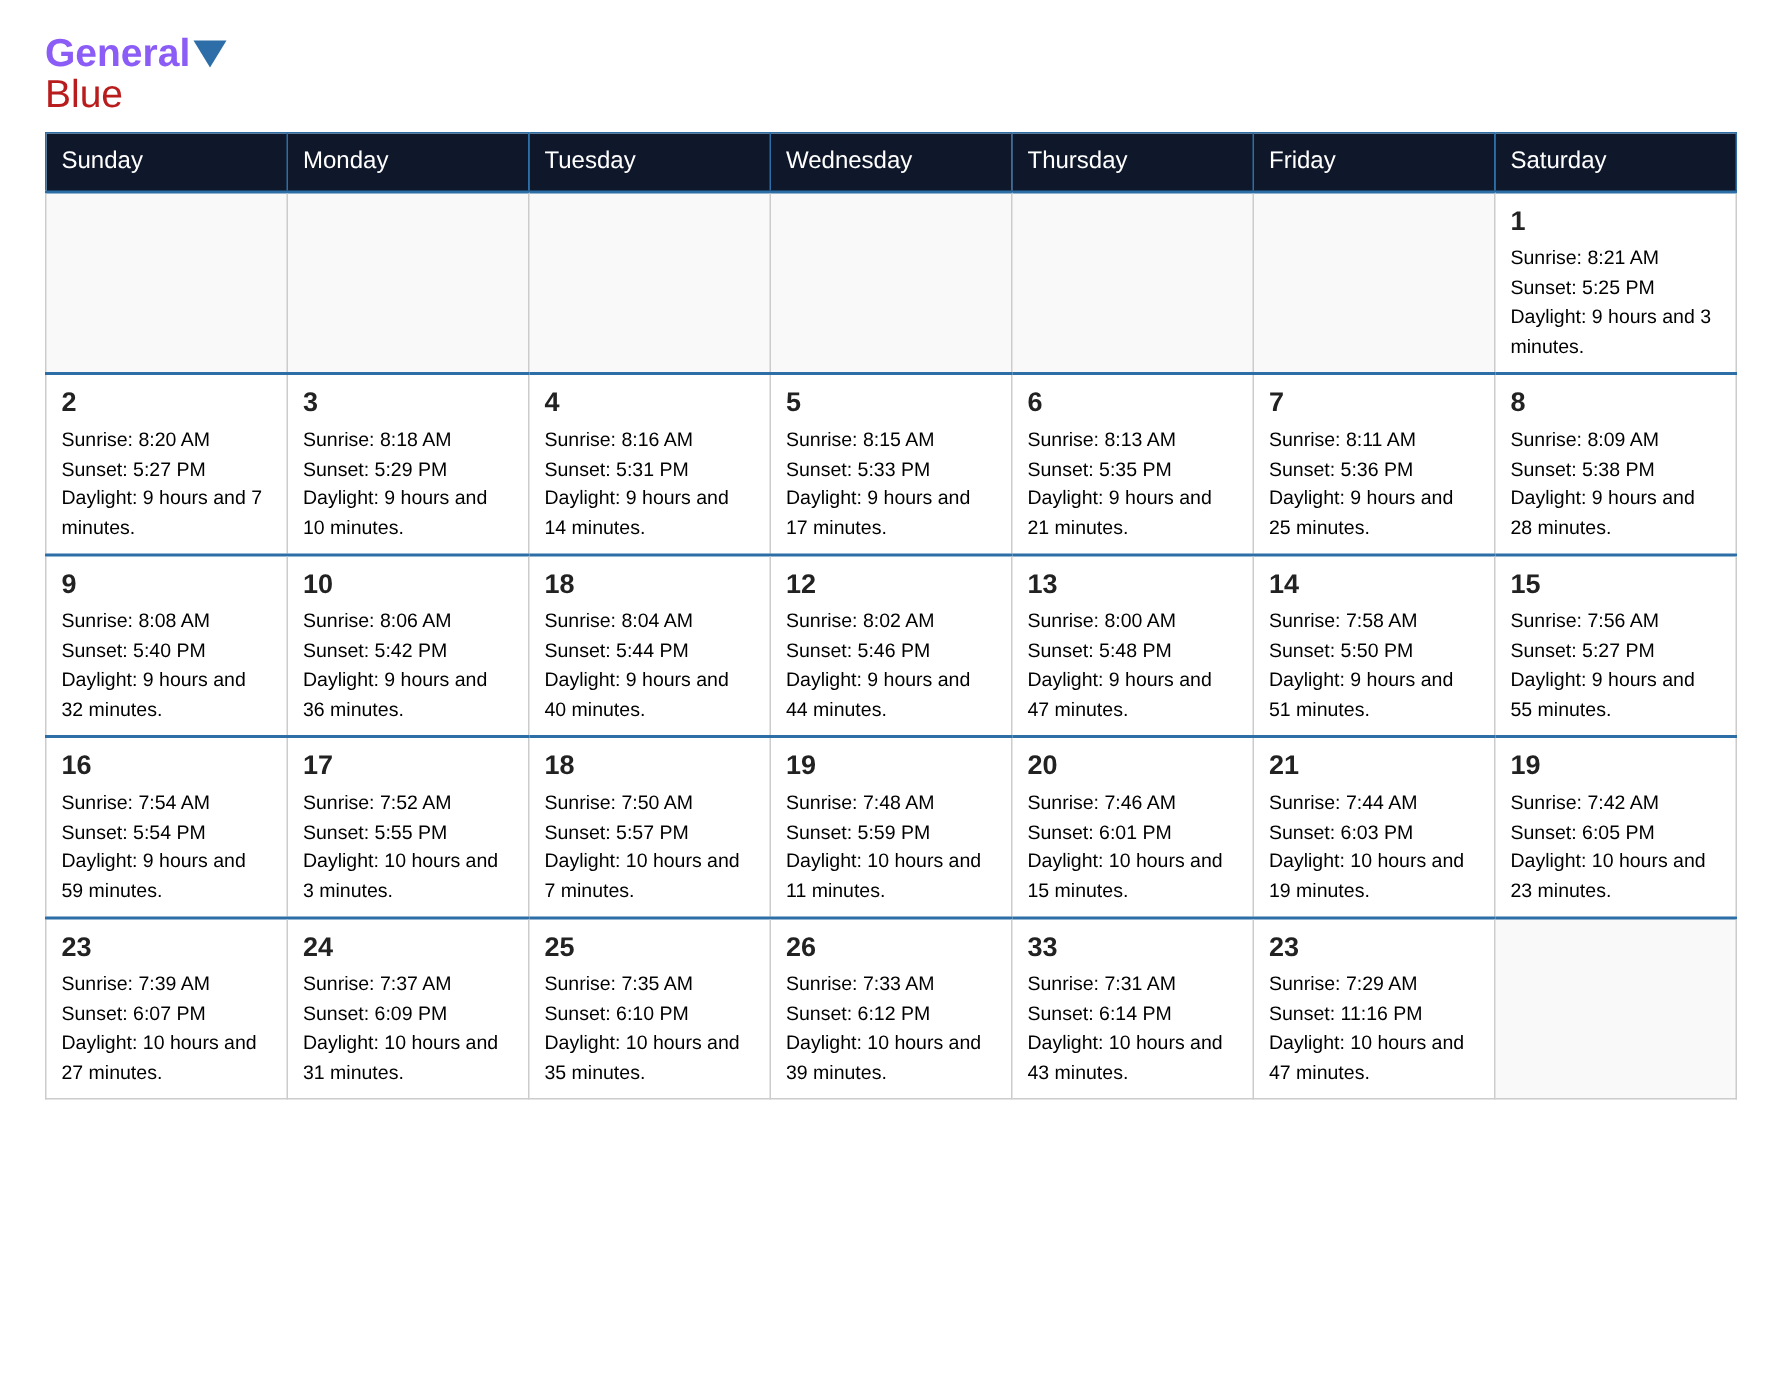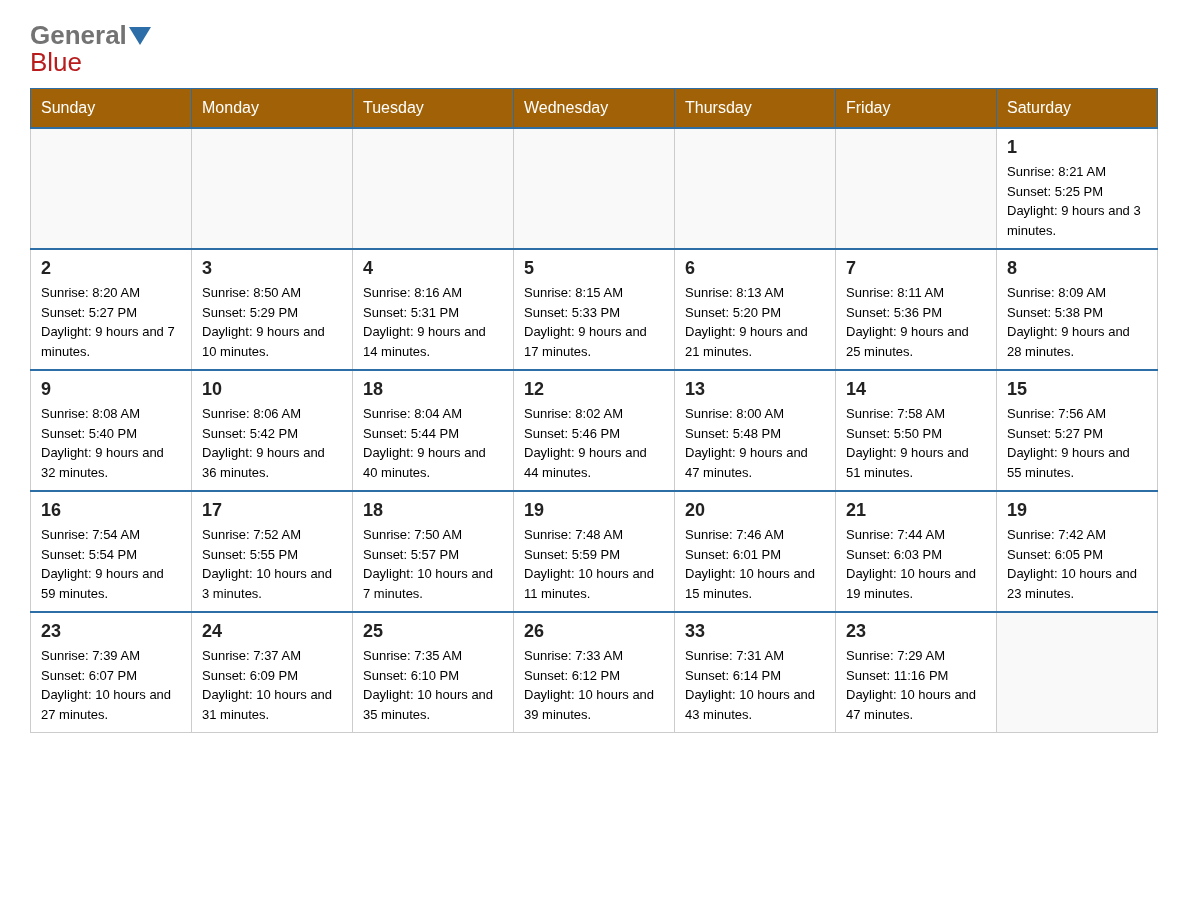--- a/index.html
+++ b/index.html
@@ -34,21 +34,21 @@
       font-size: 22px;
       color: #444;
       margin-top: 4px;
     }
     .calendar {
       width: 100%;
       border-collapse: collapse;
       margin-top: 10px;
     }
     .calendar th {
-      background-color: #a16207;
+      background-color: #0f172a;
       color: white;
       padding: 10px 10px;
       font-size: 16px;
       font-weight: normal;
       text-align: left;
       border: 1px solid #2c6ea5;
     }
     .calendar td {
       vertical-align: top;
       padding: 8px 10px;
@@ -78,21 +78,21 @@
       border-top: 2px solid #2c6ea5;
     }
   </style>
 </head>
 <body>
 
 <div class="header">
   <div class="logo-area">
     <div style="display:flex;flex-direction:column;align-items:flex-start;">
       <div style="display:flex;align-items:center;font-size:26px;font-weight:bold;">
-        <span style="color:#737373;">General</span>
+        <span style="color:#8b5cf6;">General</span>
         <span style="display:inline-block;width:0;height:0;border-left:11px solid transparent;border-right:11px solid transparent;border-top:18px solid #2d6ea8;margin:0 2px;vertical-align:middle;"></span>
       </div>
       <div style="font-size:26px;font-weight:normal;color:#b91c1c;margin-top:-4px;">Blue</div>
     </div>
   </div>
   <div class="title-area">
     <div class="month-title"></div>
     <div class="location-title"></div>
   </div>
 </div>
@@ -126,40 +126,40 @@
       </tr>
       <tr class="week-row">
         <td>
           <span class="day-number">2</span>
           <div class="day-info">Sunrise: 8:20 AM
 Sunset: 5:27 PM
 Daylight: 9 hours and 7 minutes.</div>
         </td>
         <td>
           <span class="day-number">3</span>
-          <div class="day-info">Sunrise: 8:50 AM
+          <div class="day-info">Sunrise: 8:18 AM
 Sunset: 5:29 PM
 Daylight: 9 hours and 10 minutes.</div>
         </td>
         <td>
           <span class="day-number">4</span>
           <div class="day-info">Sunrise: 8:16 AM
 Sunset: 5:31 PM
 Daylight: 9 hours and 14 minutes.</div>
         </td>
         <td>
           <span class="day-number">5</span>
           <div class="day-info">Sunrise: 8:15 AM
 Sunset: 5:33 PM
 Daylight: 9 hours and 17 minutes.</div>
         </td>
         <td>
           <span class="day-number">6</span>
           <div class="day-info">Sunrise: 8:13 AM
-Sunset: 5:20 PM
+Sunset: 5:35 PM
 Daylight: 9 hours and 21 minutes.</div>
         </td>
         <td>
           <span class="day-number">7</span>
           <div class="day-info">Sunrise: 8:11 AM
 Sunset: 5:36 PM
 Daylight: 9 hours and 25 minutes.</div>
         </td>
         <td>
           <span class="day-number">8</span>

